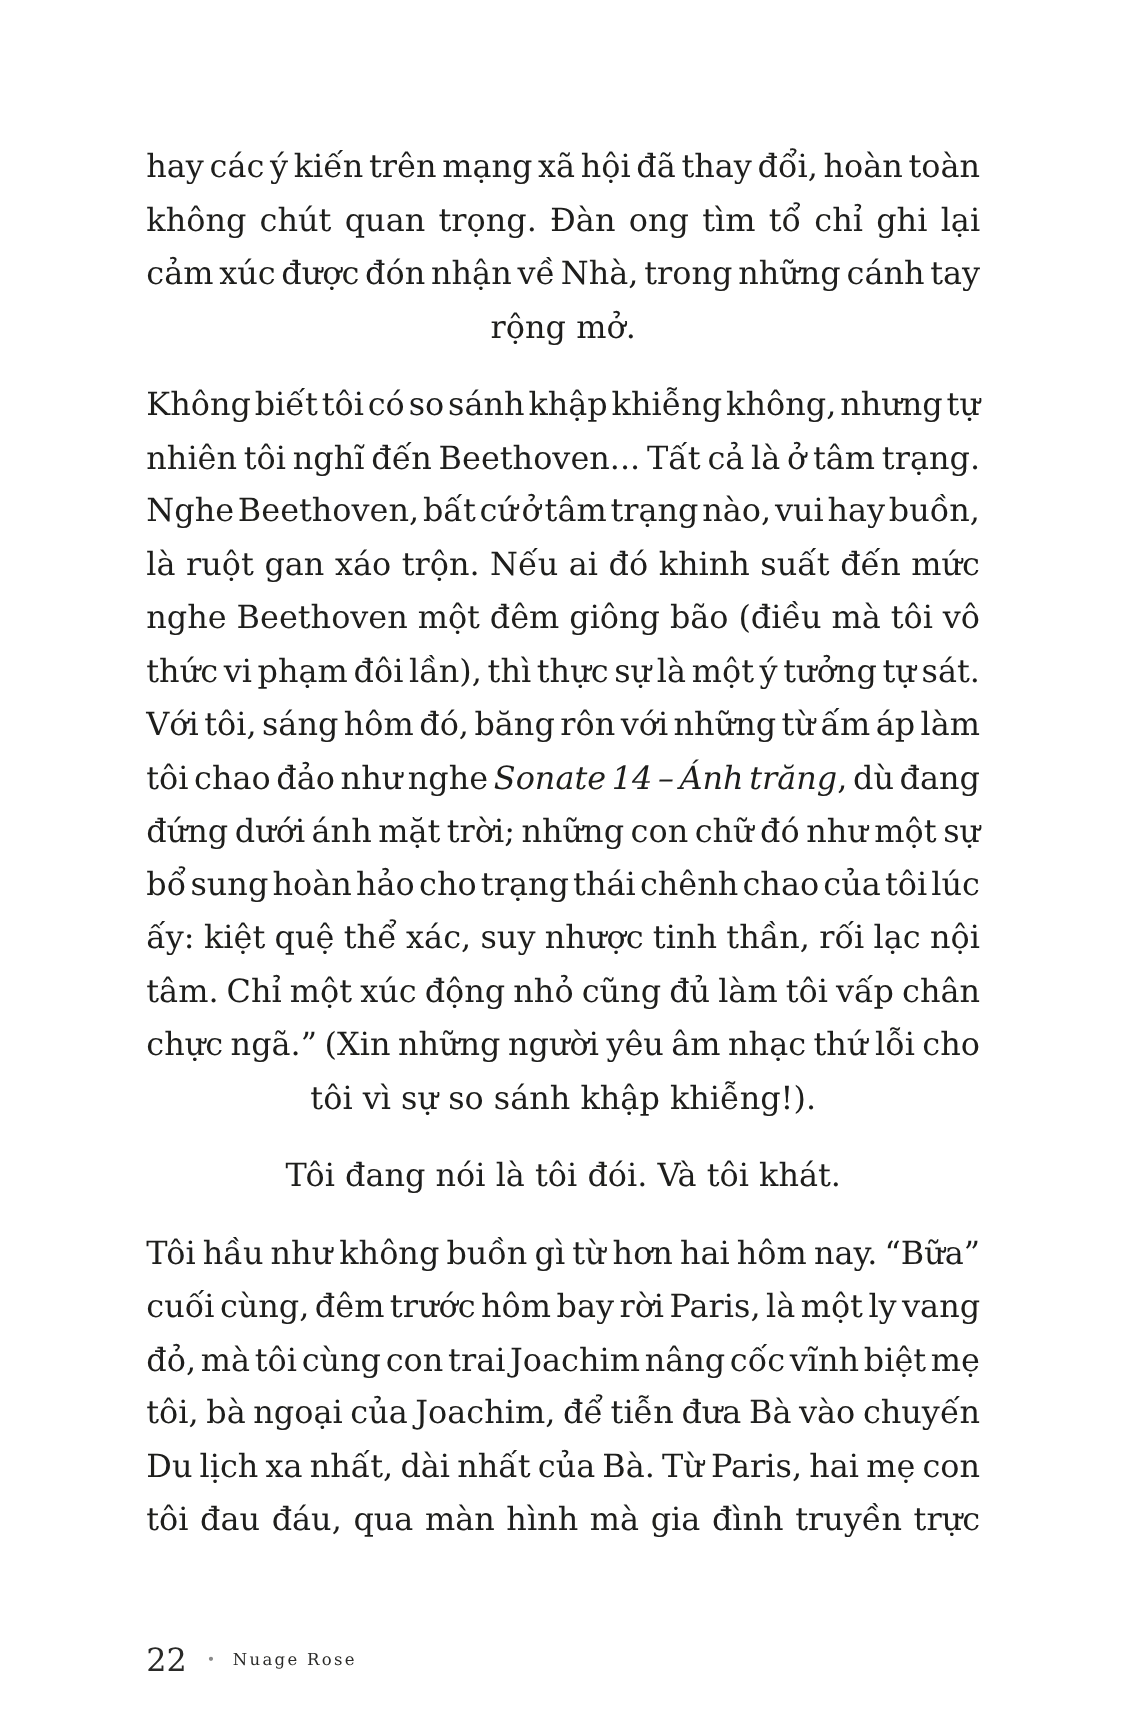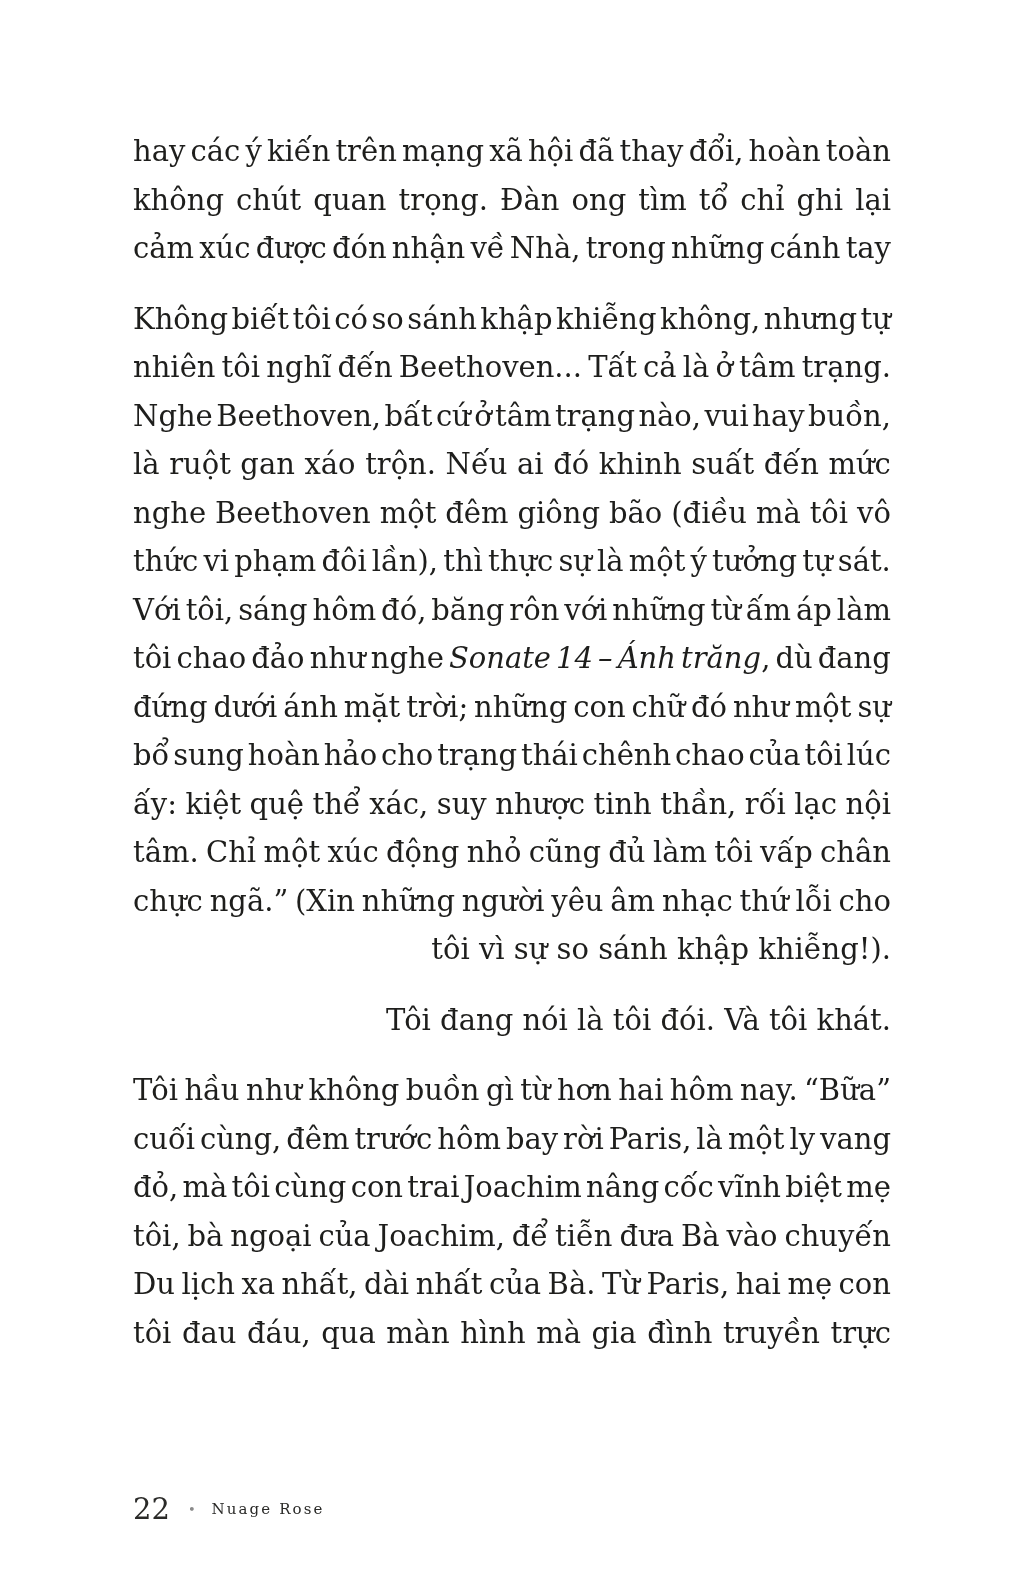--- a/index.html
+++ b/index.html
@@ -22,21 +22,21 @@
     width: 758px;
   }
   .para {
     margin: 0 0 22px 0;
   }
   .para:last-child { margin-bottom: 0; }
   .line {
     font-size: 29px;
     line-height: 48.5px;
     height: 48.5px;
-    text-align: right;
+    text-align: center;
     white-space: nowrap;
   }
   
   .line.j {
     display: flex;
     justify-content: space-between;
     white-space: normal;
   }
   .line .it { font-style: italic; }
   .footer {
@@ -102,20 +102,21 @@
         <span><span>được</span></span>
         <span><span>đón</span></span>
         <span><span>nhận</span></span>
         <span><span>về</span></span>
         <span><span>Nhà,</span></span>
         <span><span>trong</span></span>
         <span><span>những</span></span>
         <span><span>cánh</span></span>
         <span><span>tay</span></span>
       </div>
+      <div class="line"><span>rộng mở.</span></div>
     </div>
     <div class="para">
       <div class="line j">
         <span><span>Không</span></span>
         <span><span>biết</span></span>
         <span><span>tôi</span></span>
         <span><span>có</span></span>
         <span><span>so</span></span>
         <span><span>sánh</span></span>
         <span><span>khập</span></span>

